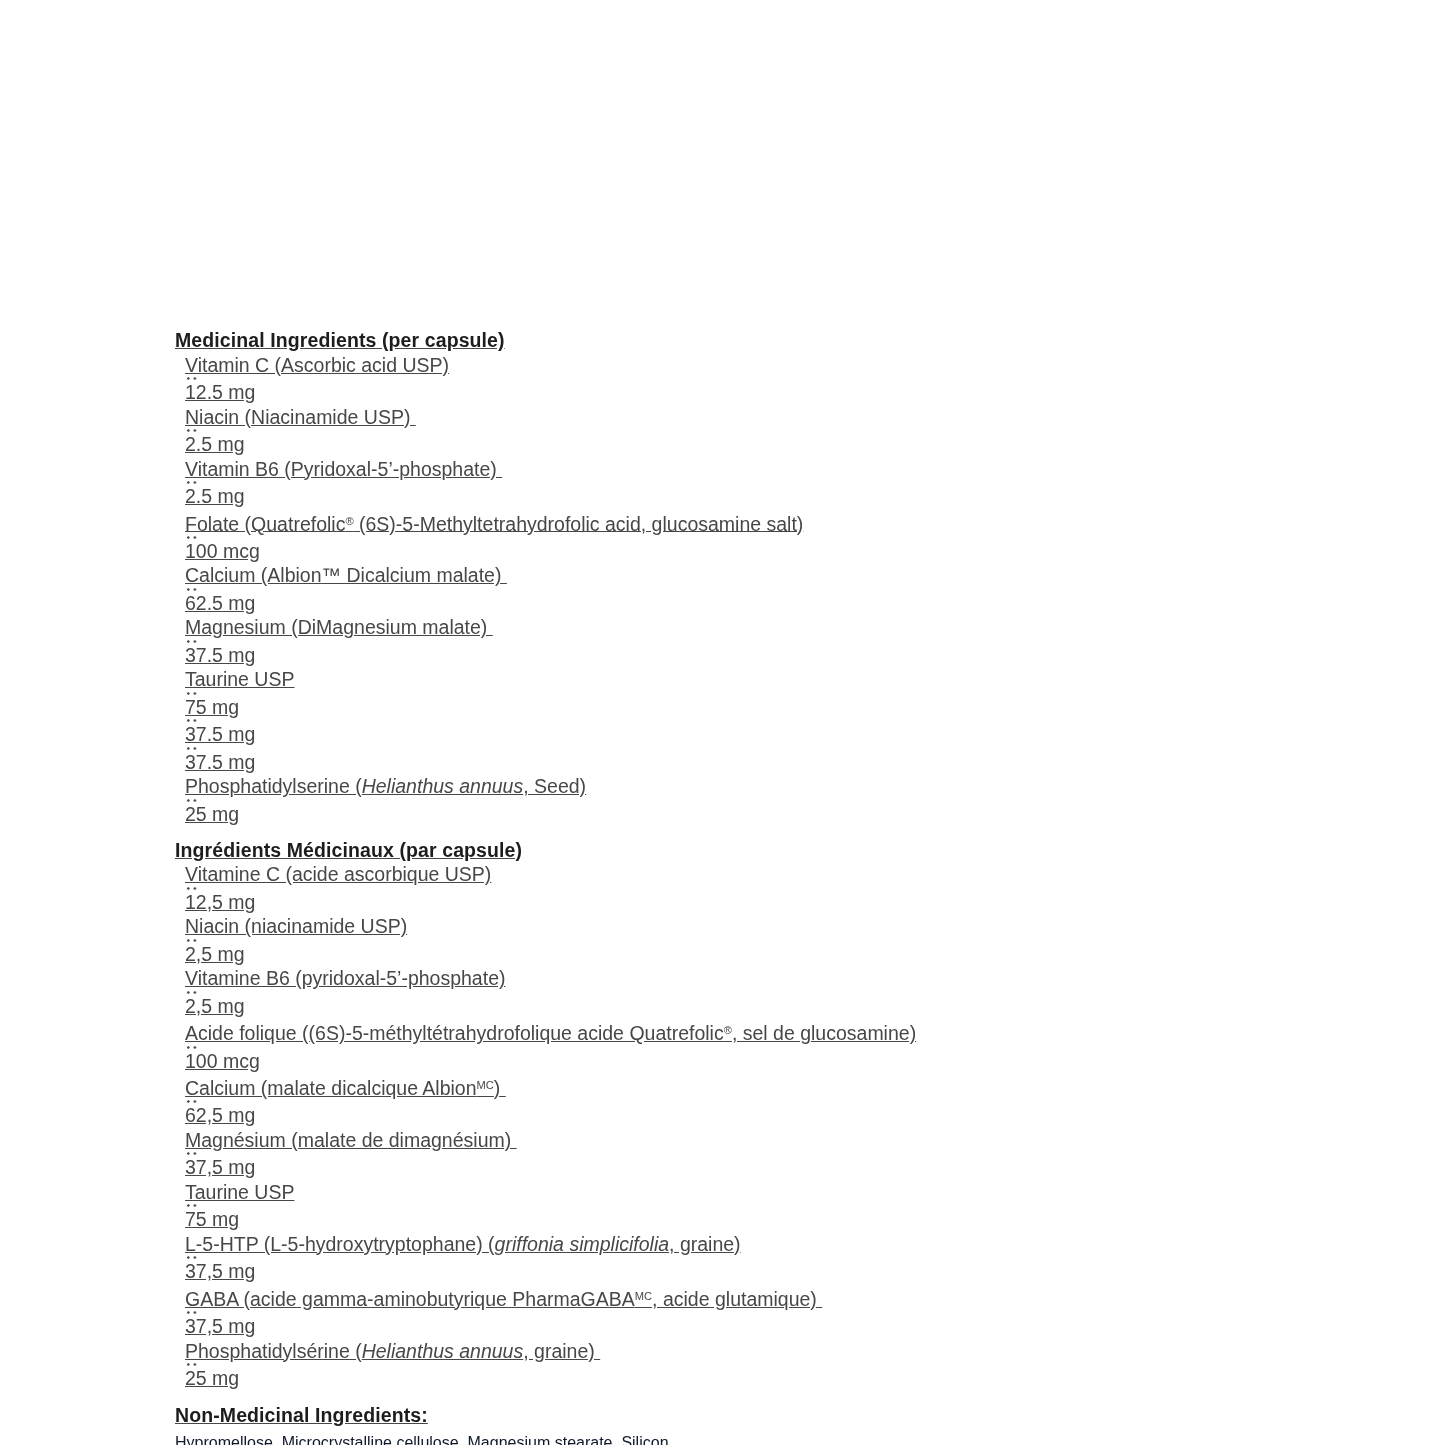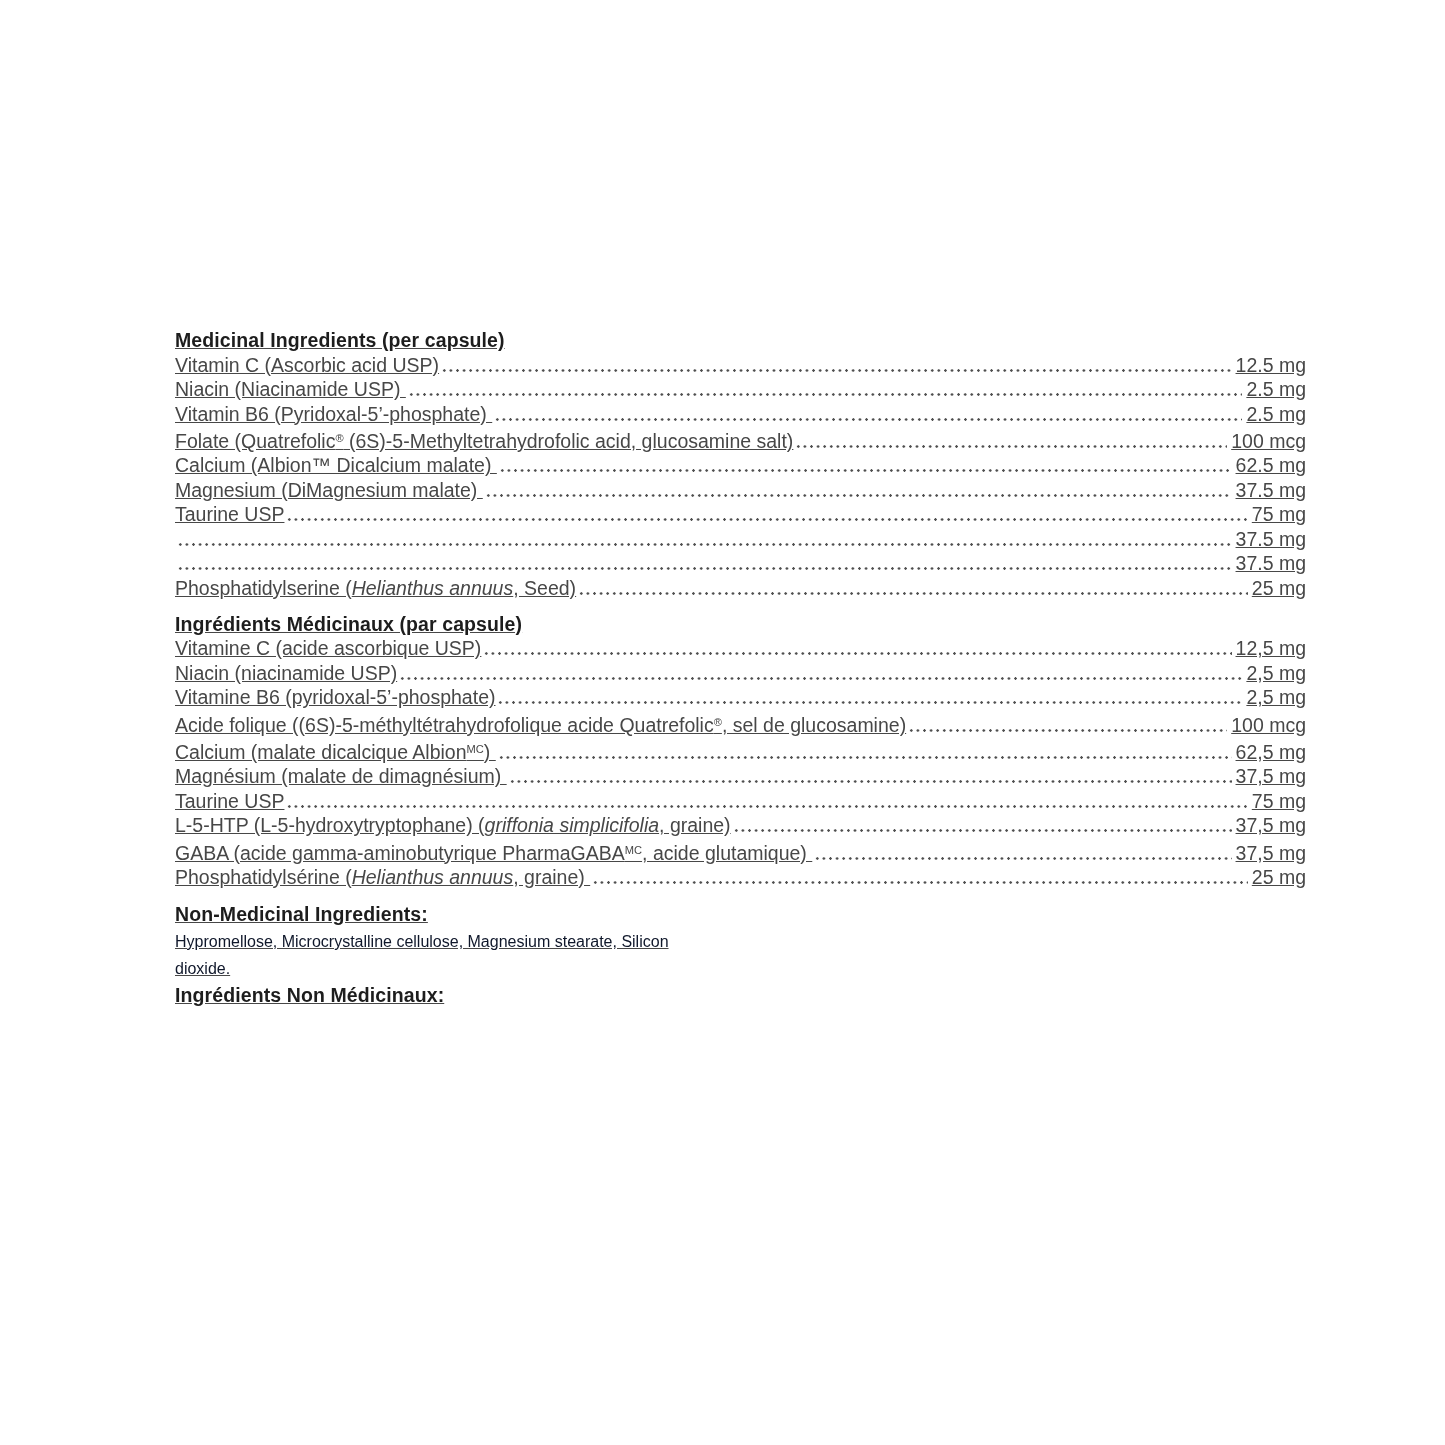--- a/index.html
+++ b/index.html
@@ -29,23 +29,24 @@
     font-weight: bold;
     color: #1d1d1d;
     line-height: 24.5px;
     letter-spacing: 0.1px;
   }
   .med-section { margin: 0 0 11.5px 0; }
   .row {
     display: flex;
     align-items: baseline;
     line-height: 24.5px;
+    flex-direction: column;
   }
   .name { white-space: pre; }
-  .amt { white-space: pre; margin-left: 2px; }
+  .amt { white-space: pre; margin-left: 10px; }
   .leader {
     flex: 1 1 auto;
     min-width: 12px;
     height: 3px;
     margin: 0 2px 0 2px;
     background-image: radial-gradient(circle, #4f4f4f 1.1px, rgba(0,0,0,0) 1.45px);
     background-size: 6.6px 3px;
     background-repeat: repeat-x;
     background-position: left bottom;
   }

